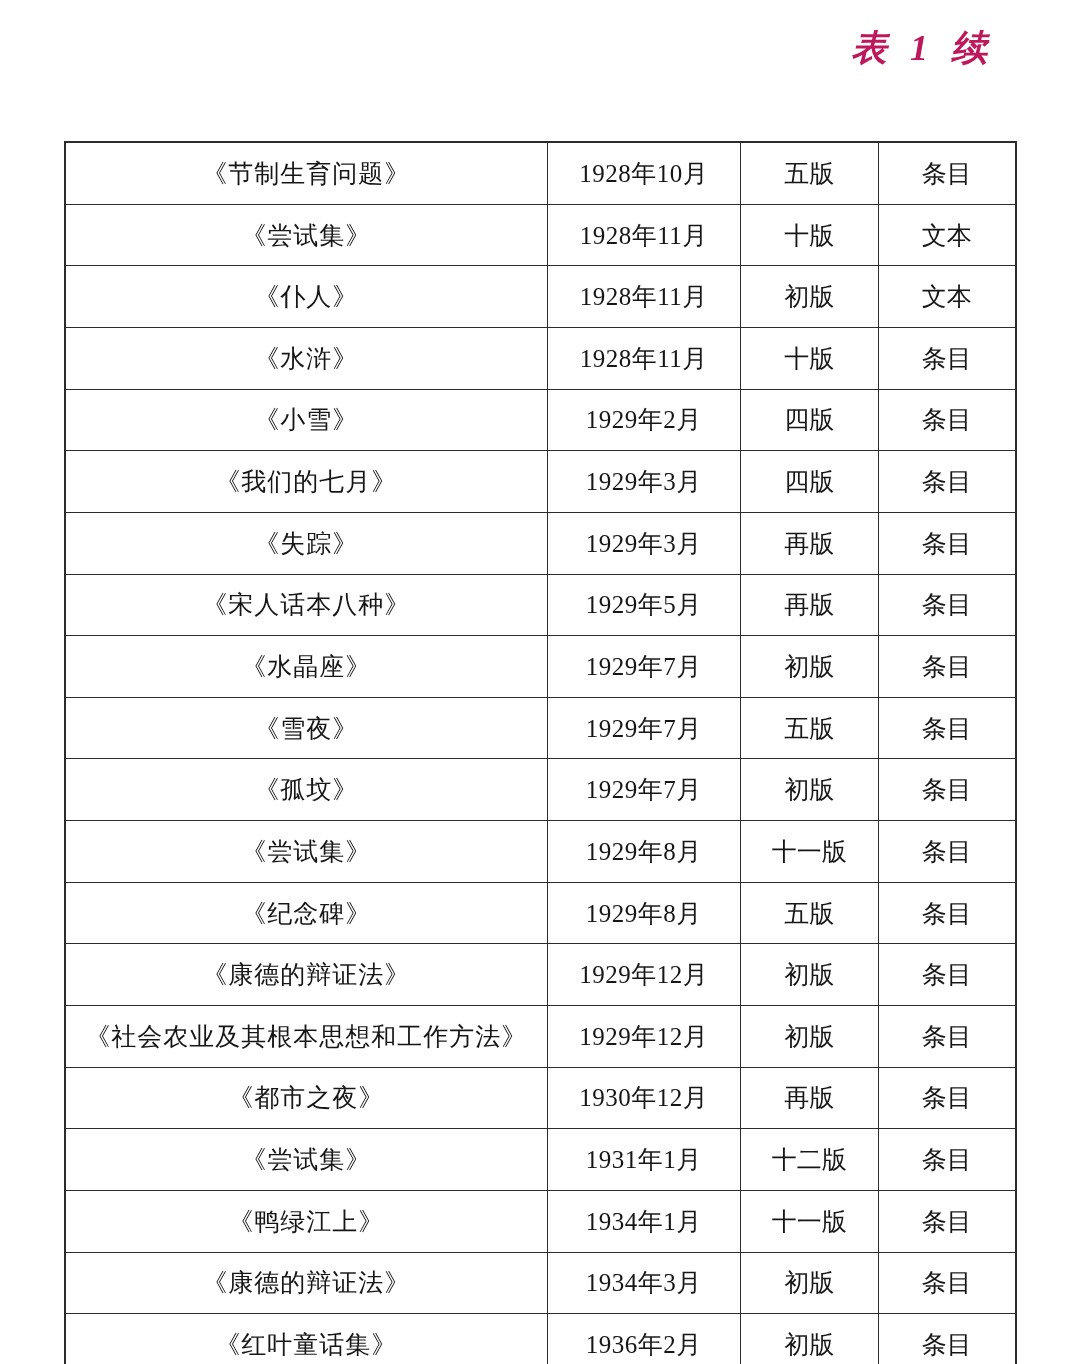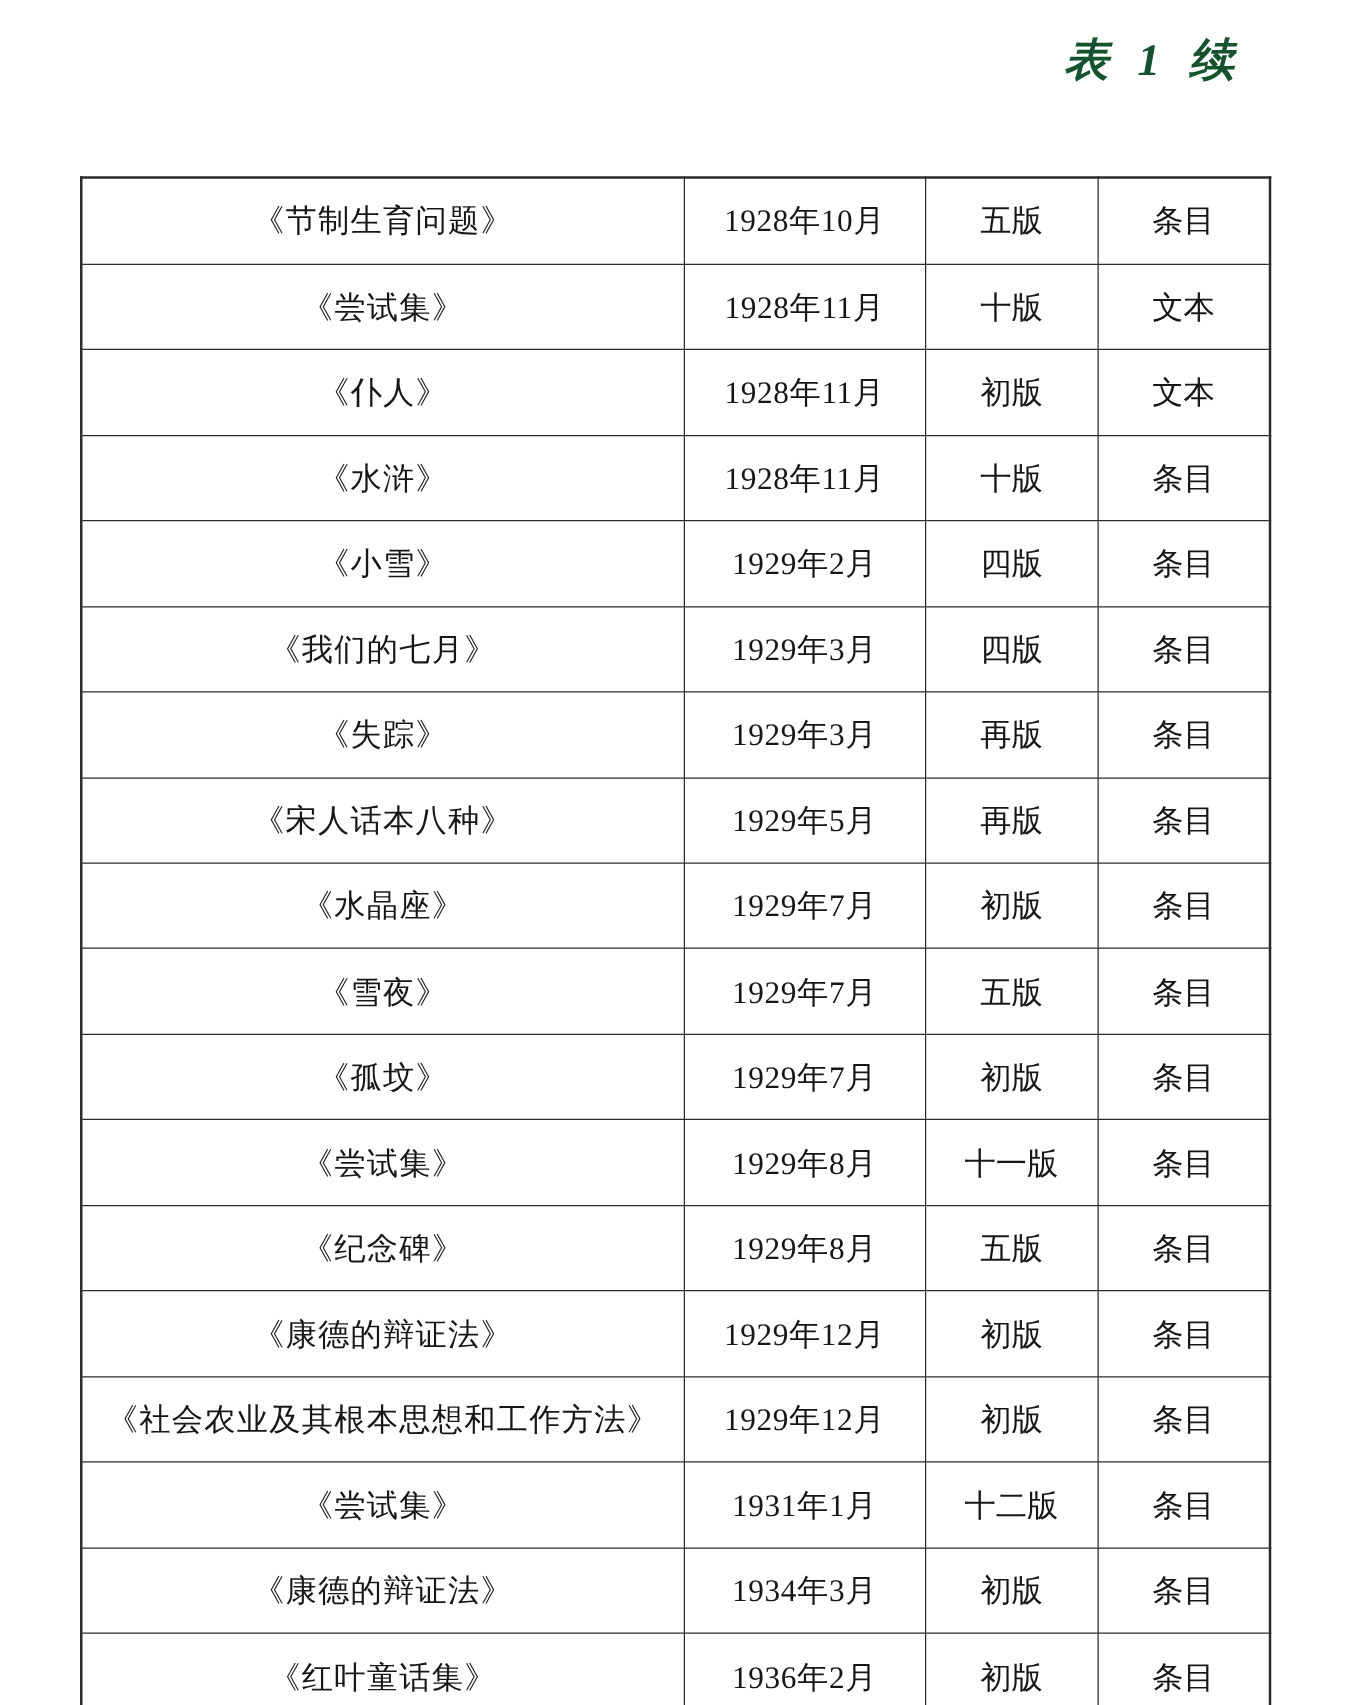--- a/index.html
+++ b/index.html
@@ -16,21 +16,21 @@
     overflow: hidden;
   }
   .table-caption {
     position: absolute;
     top: 24px;
     right: 86px;
     font-size: 36px;
     font-style: italic;
     font-weight: 600;
     letter-spacing: 7px;
-    color: #14532d;
+    color: #be185d;
   }
   table.data-table {
     position: absolute;
     left: 64px;
     top: 95px;
     width: 953px;
     height: 1236px;
     border-collapse: collapse;
     table-layout: fixed;
     border: 2.5px solid #2c2c2c;
@@ -151,23 +151,35 @@
         <td class="cell-edition">初版</td>
         <td class="cell-type">条目</td>
       </tr>
       <tr>
         <td class="cell-title">《社会农业及其根本思想和工作方法》</td>
         <td class="cell-date">1929年12月</td>
         <td class="cell-edition">初版</td>
         <td class="cell-type">条目</td>
       </tr>
       <tr>
+        <td class="cell-title">《都市之夜》</td>
+        <td class="cell-date">1930年12月</td>
+        <td class="cell-edition">再版</td>
+        <td class="cell-type">条目</td>
+      </tr>
+      <tr>
         <td class="cell-title">《尝试集》</td>
         <td class="cell-date">1931年1月</td>
         <td class="cell-edition">十二版</td>
+        <td class="cell-type">条目</td>
+      </tr>
+      <tr>
+        <td class="cell-title">《鸭绿江上》</td>
+        <td class="cell-date">1934年1月</td>
+        <td class="cell-edition">十一版</td>
         <td class="cell-type">条目</td>
       </tr>
       <tr>
         <td class="cell-title">《康德的辩证法》</td>
         <td class="cell-date">1934年3月</td>
         <td class="cell-edition">初版</td>
         <td class="cell-type">条目</td>
       </tr>
       <tr>
         <td class="cell-title">《红叶童话集》</td>

